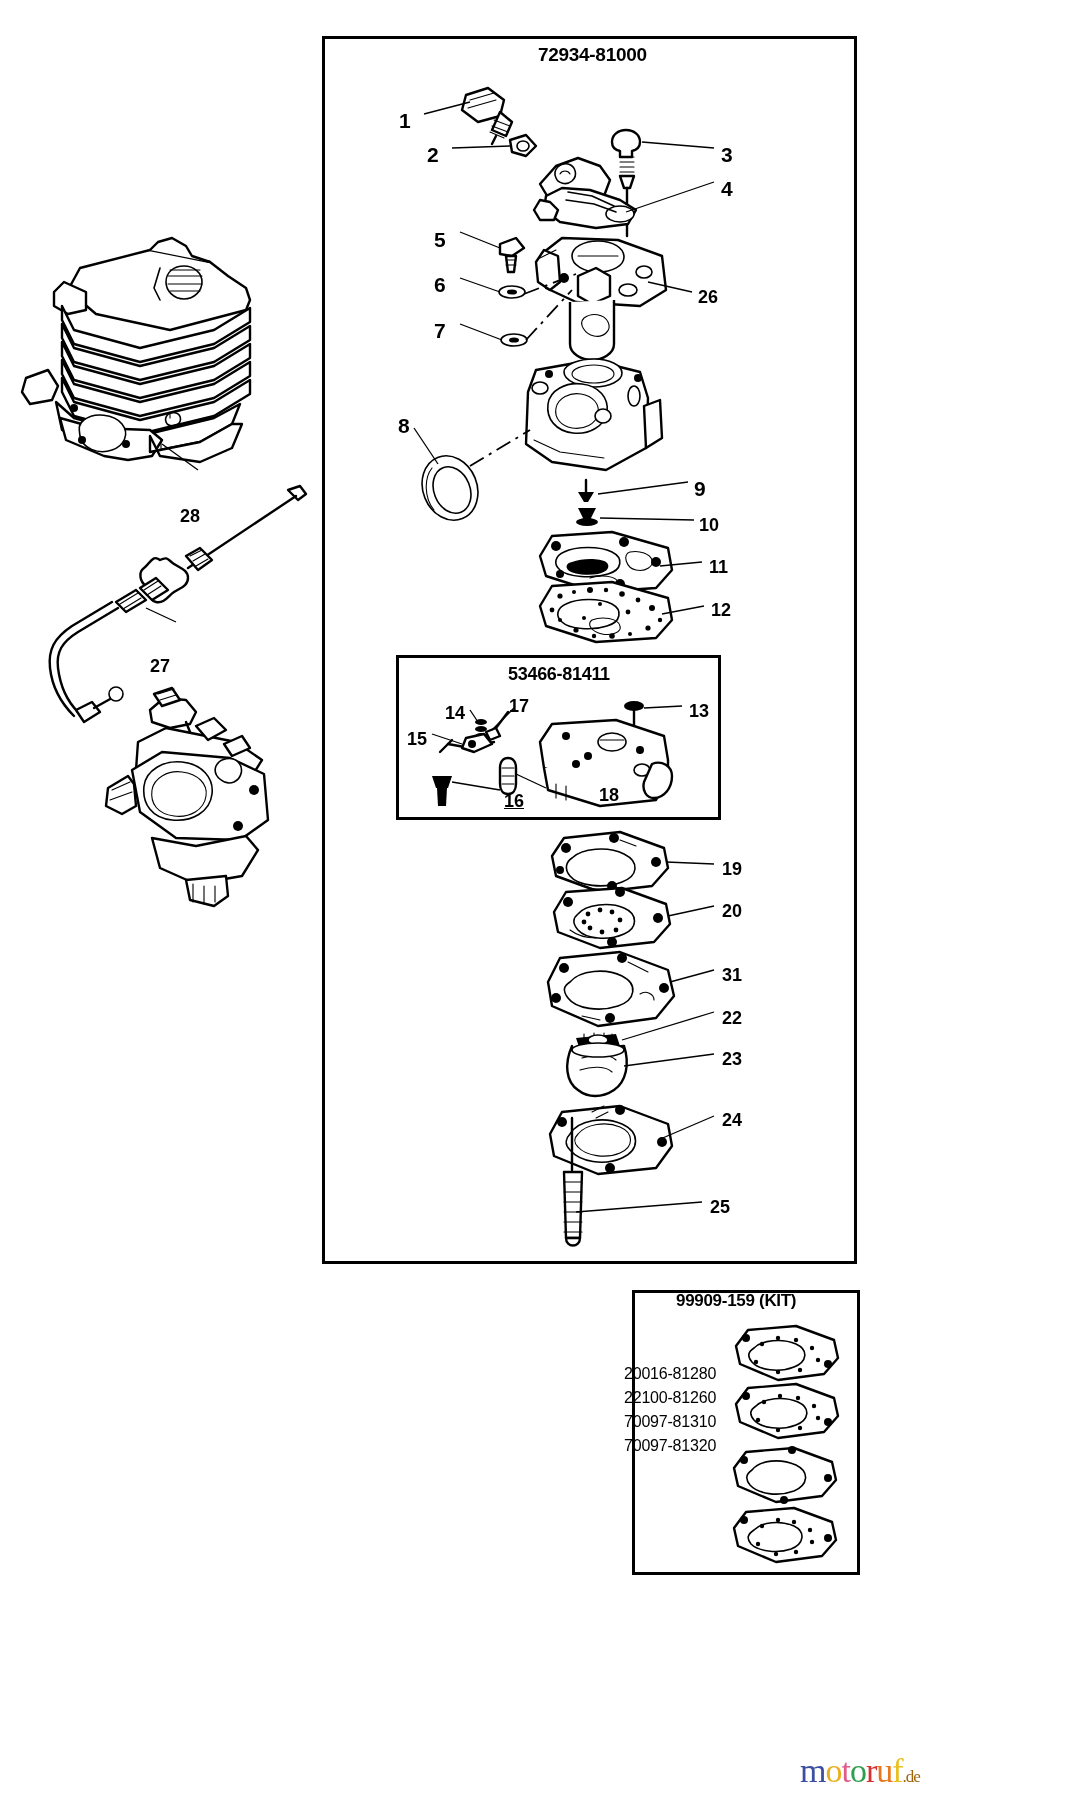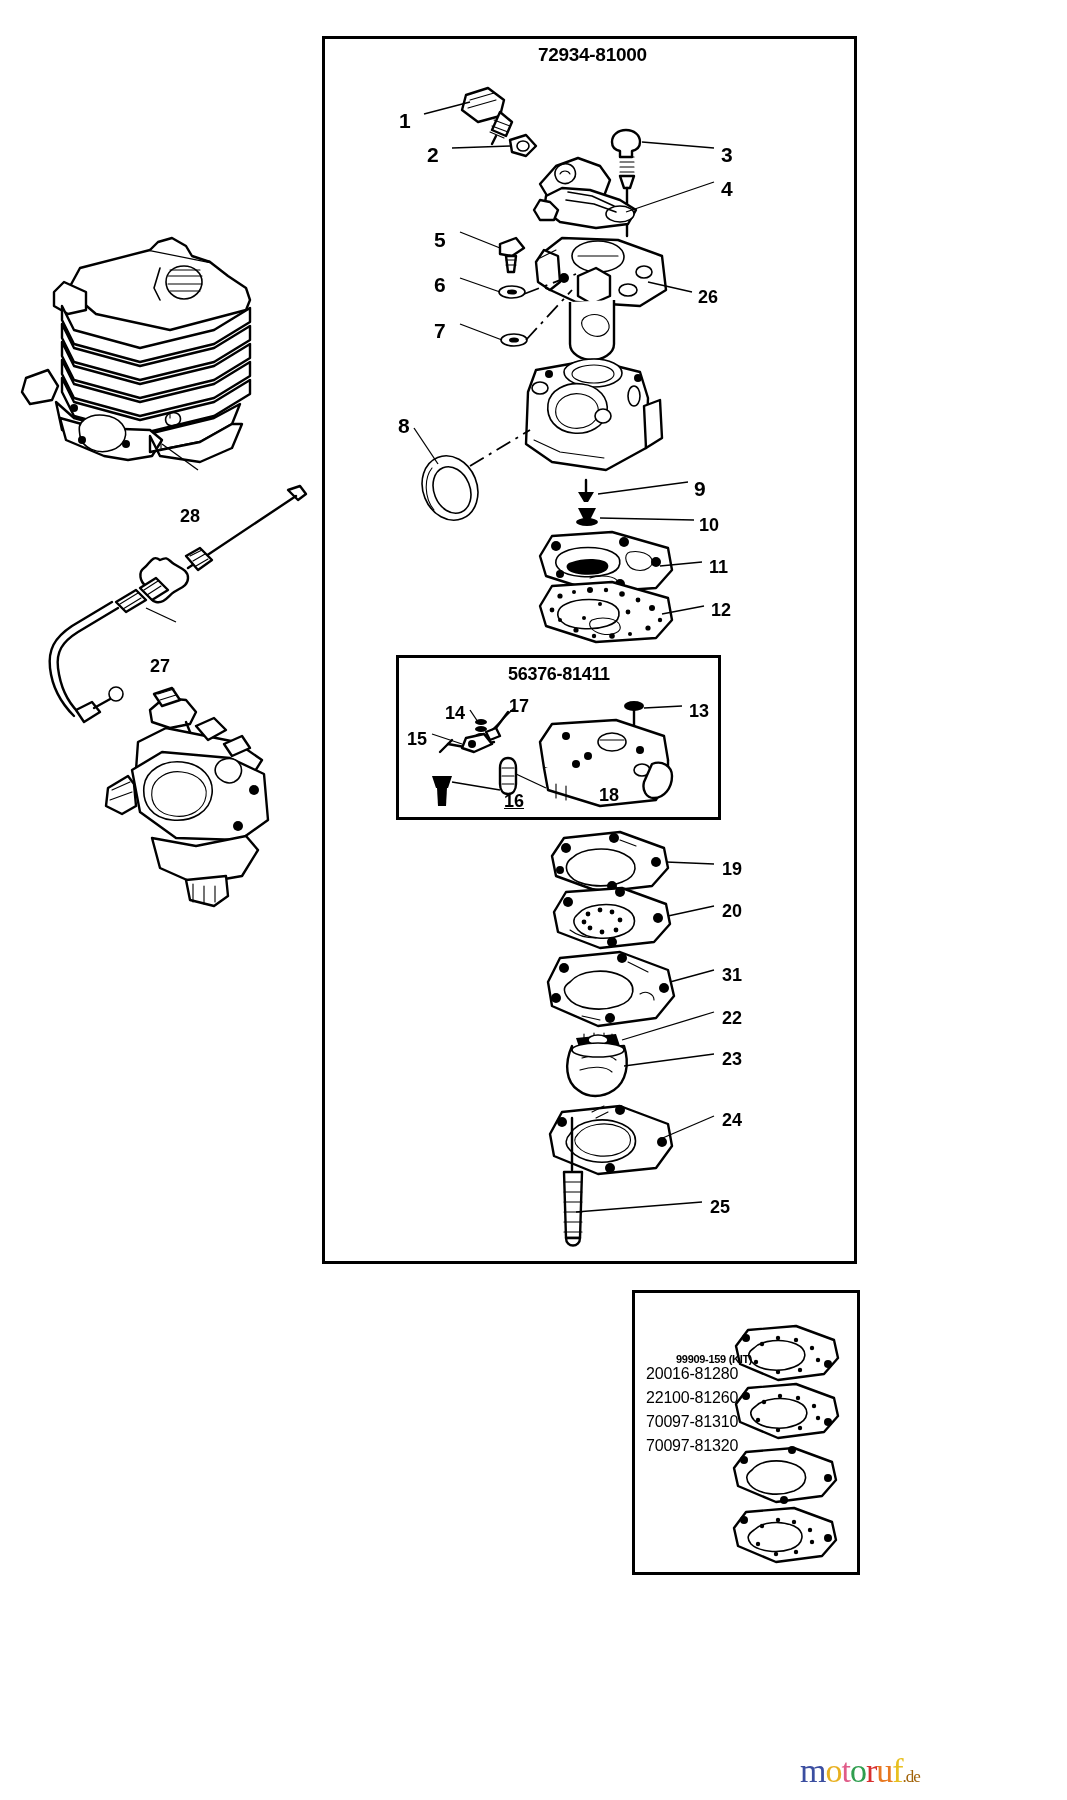--- a/index.html
+++ b/index.html
@@ -34,37 +34,37 @@
 
   .box-title {
     position: absolute;
     font-weight: bold;
     color: #000;
     white-space: nowrap;
     letter-spacing: -0.3px;
   }
   #main-title  { left: 538px;  top: 44px;   font-size: 19px; }
   #inner-title { left: 508px;  top: 664px;  font-size: 18px; }
-  #kit-title   { left: 676px;  top: 1353px; font-size: 11px; }
+  #kit-title   { left: 676px;  top: 1291px; font-size: 17px; }
 
   
   .callout {
     position: absolute;
     font-weight: bold;
     font-size: 21px;
     color: #000;
     line-height: 1;
     white-space: nowrap;
   }
   .callout.small { font-size: 18px; }
 
   
   #kit-list {
     position: absolute;
-    left: 646px;
+    left: 624px;
     top: 1362px;
     font-size: 16px;
     line-height: 24px;
     color: #000;
     letter-spacing: -0.2px;
   }
   #kit-list div { white-space: nowrap; }
 
   
   #art {
@@ -542,21 +542,21 @@
       <path d="M176 622 L146 608"></path>
       <path d="M198 470 L162 444"></path>
     </g>
   </svg>
 
   <div class="box" id="main-box"></div>
   <div class="box" id="inner-box"></div>
   <div class="box" id="kit-box"></div>
 
   <div class="box-title" id="main-title">72934-81000</div>
-  <div class="box-title" id="inner-title">56376-81411</div>
+  <div class="box-title" id="inner-title">53466-81411</div>
   <div class="box-title" id="kit-title">99909-159 (KIT)</div>
 
   <div id="kit-list">
       <div>20016-81280</div>
       <div>22100-81260</div>
       <div>70097-81310</div>
       <div>70097-81320</div>
     </div>
 
   <div id="callout-layer">

